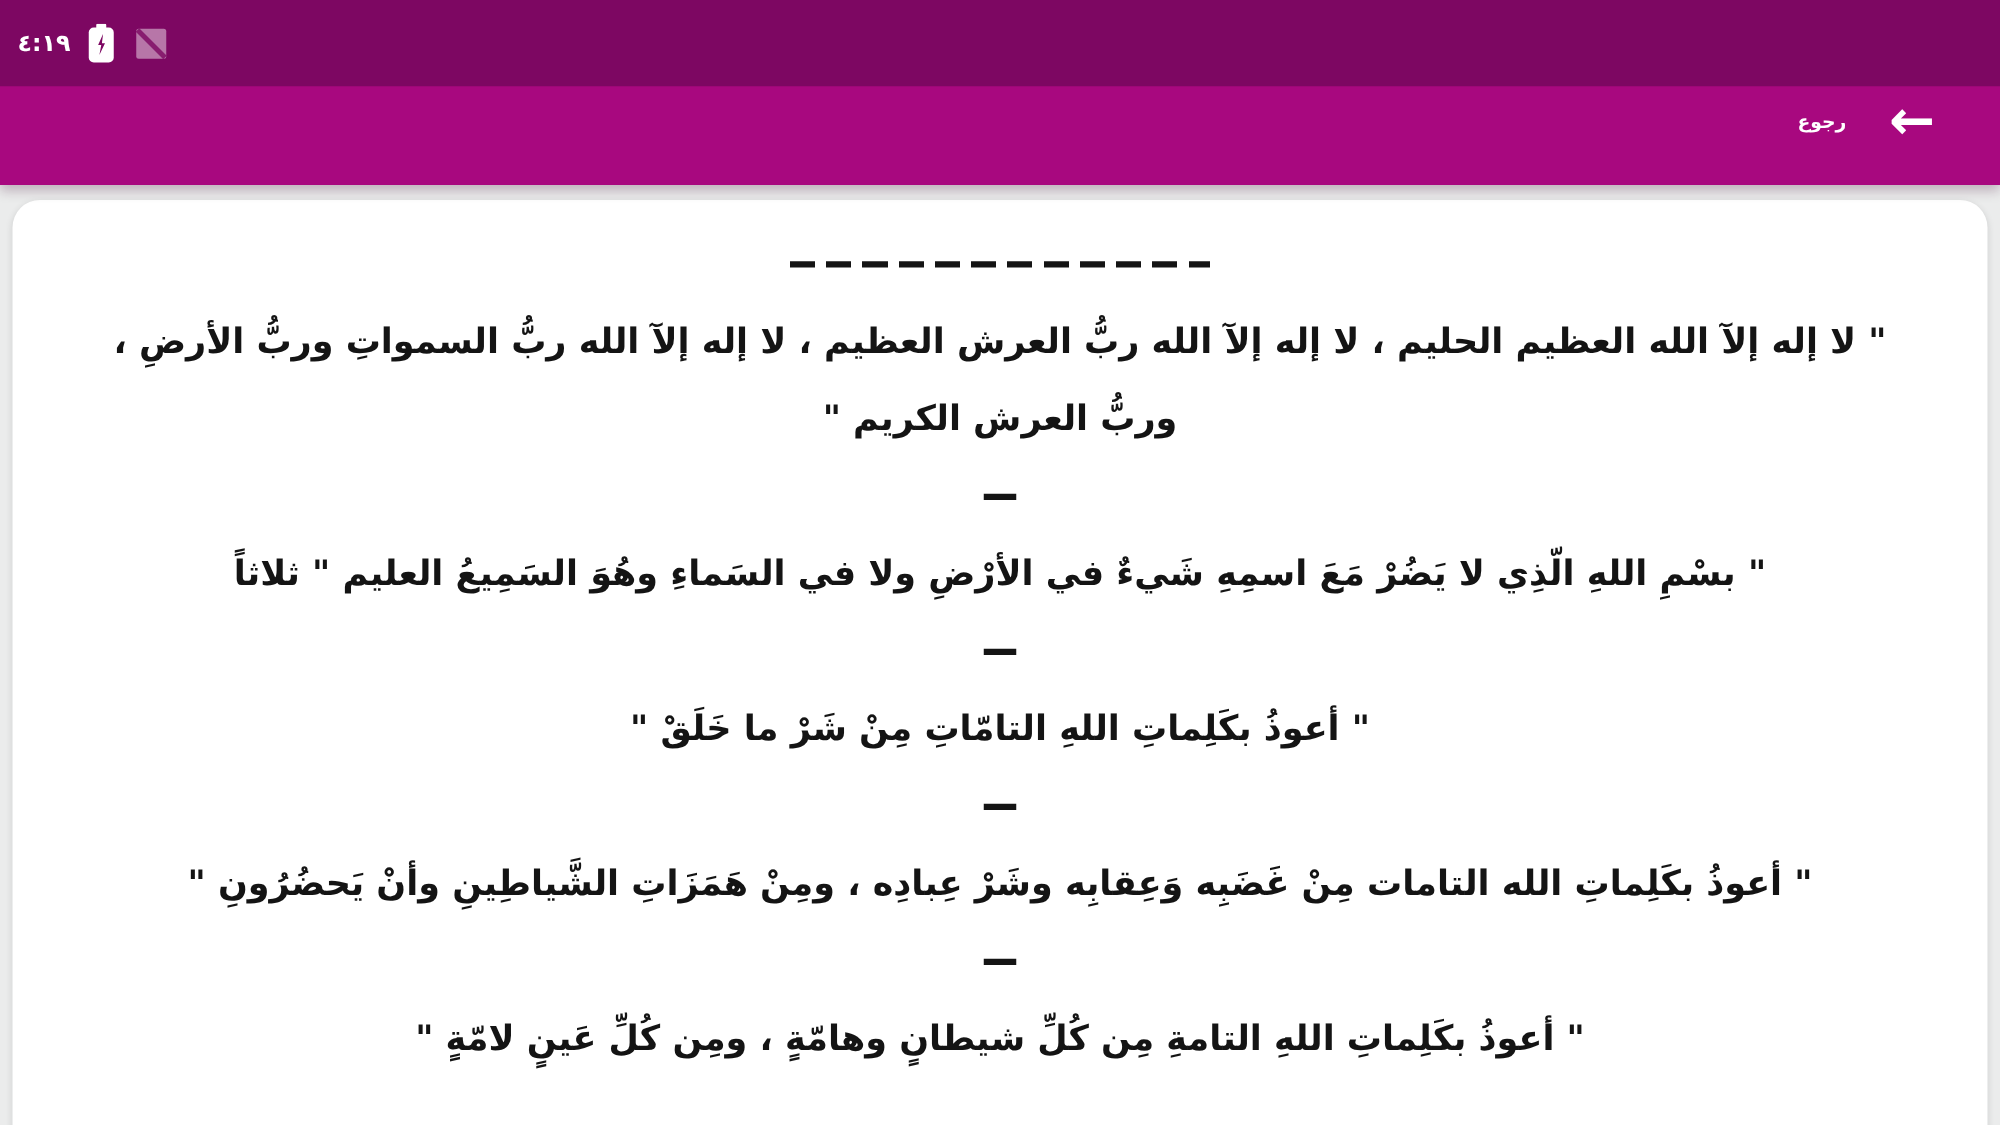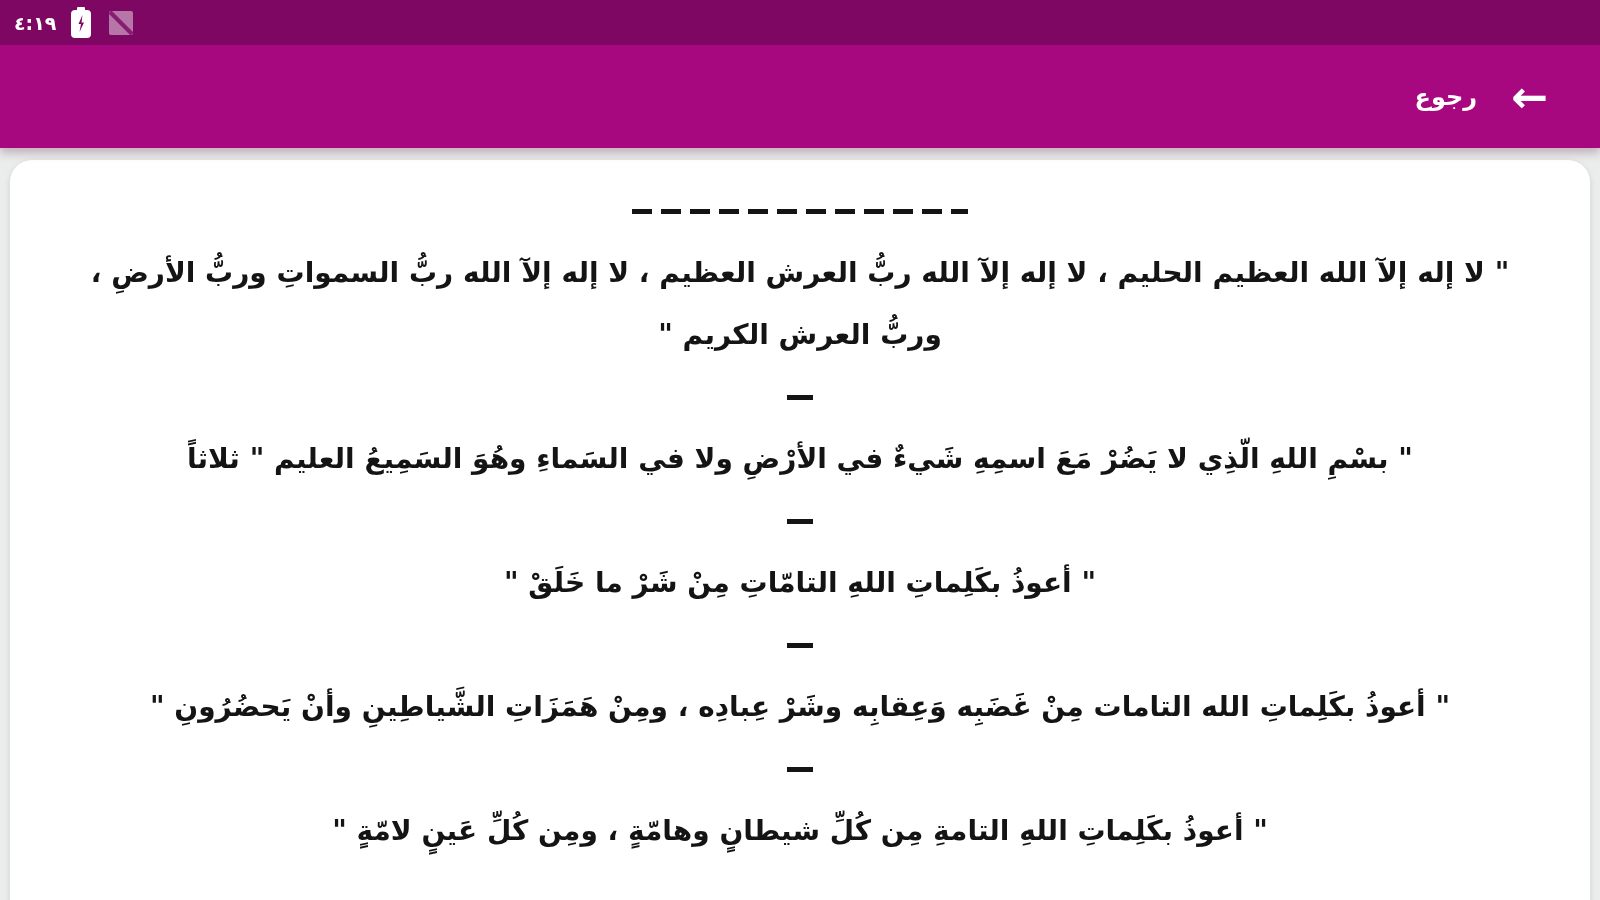--- a/index.html
+++ b/index.html
@@ -12,21 +12,21 @@
     font-family: "DejaVu Sans", sans-serif;
   }
   
   .status-bar {
     position: absolute;
     top: 0; left: 0; right: 0;
     height: 45px;
     background: #7d0762;
     display: flex;
     align-items: center;
-    padding: 0 14px;
+    padding: 12px 14px;
     gap: 14px;
     z-index: 5;
   }
   .status-time {
     color: #ffffff;
     font-size: 19px;
     font-weight: bold;
     letter-spacing: 1px;
   }
   .status-icon { display: inline-flex; align-items: center; }
@@ -47,21 +47,21 @@
   .back-arrow {
     color: #ffffff;
     font-size: 44px;
     line-height: 1;
     font-weight: bold;
     cursor: pointer;
     direction: ltr;
   }
   .back-label {
     color: #ffffff;
-    font-size: 24px;
+    font-size: 15px;
     font-weight: bold;
     cursor: pointer;
   }
   
   .card {
     position: absolute;
     top: 160px;
     left: 10px;
     right: 10px;
     bottom: -40px;

